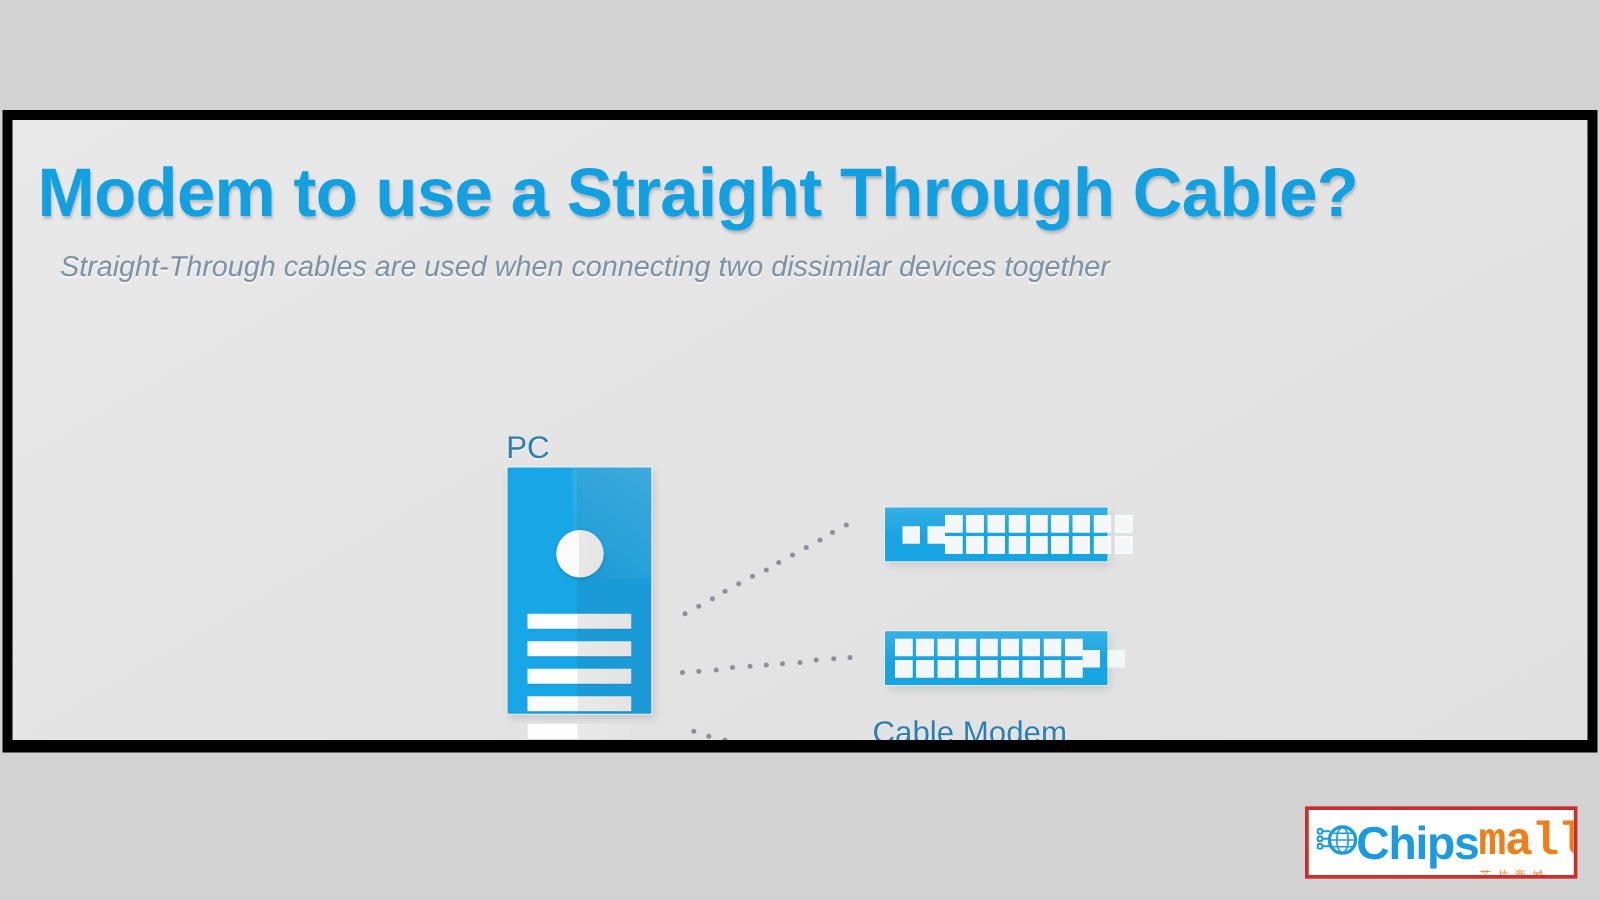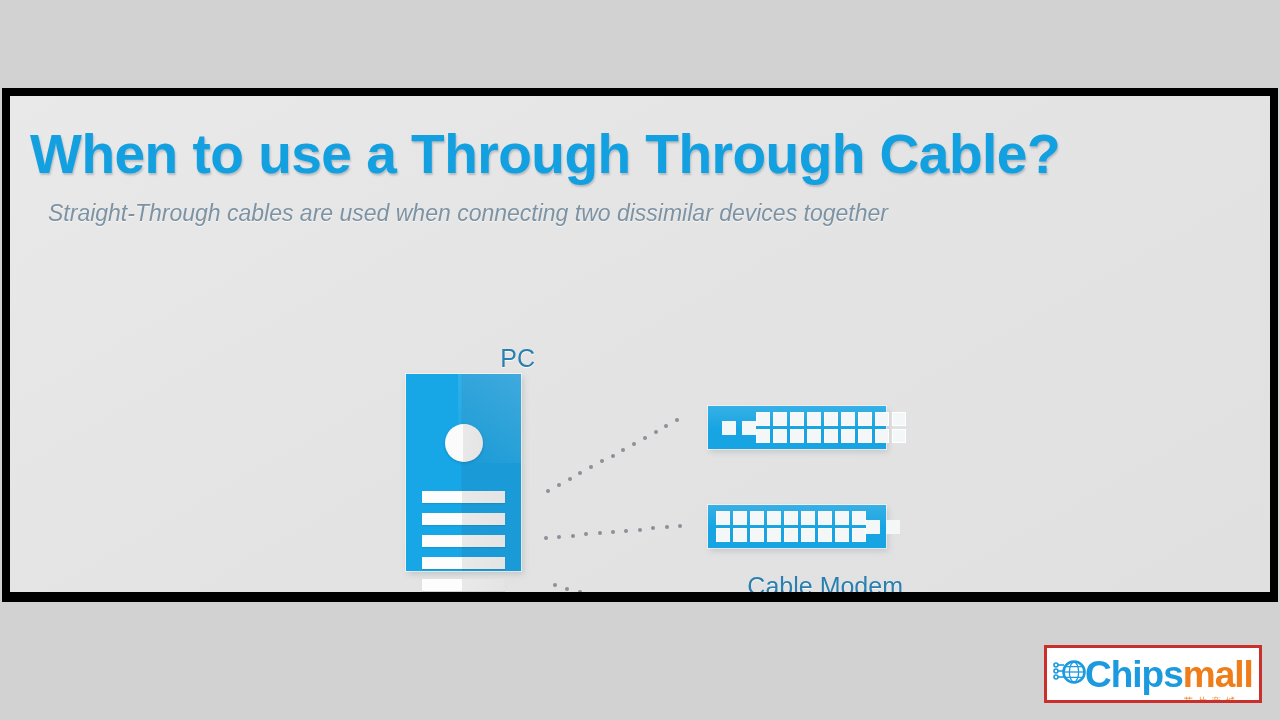--- a/index.html
+++ b/index.html
@@ -59,21 +59,21 @@
     font-family:"Liberation Sans", sans-serif;
   }
 
   
   .device-label {
     position:absolute;
     color:#2a7fae;
     font-size:25px;
     font-weight:400;
     white-space:nowrap;
-    text-align:right;
+    text-align:left;
     text-shadow:0 1px 1px rgba(255,255,255,0.85);
     font-family:"Liberation Sans", sans-serif;
   }
 
   
   #pc-label { left:395px; top:248px; width:130px; }
   #pc-tower {
     position:absolute;
     left:396px; top:278px;
     width:115px; height:197px;
@@ -207,42 +207,42 @@
     font-weight:bold;
     letter-spacing:-1px;
     font-family:"Liberation Sans", sans-serif;
   }
   #logo-orange-group { position:relative; }
   .logo-word-orange {
     color:#ef7d1a;
     font-size:37px;
     font-weight:bold;
     letter-spacing:-1px;
-    font-family:Liberation Sans, sans-serif;
+    font-family:Liberation Mono, monospace;
   }
   #logo-cn-text {
     position:absolute;
     left:1px; bottom:-13px;
     width:100%;
     color:#ef7d1a;
     font-size:9px;
     letter-spacing:5px;
     white-space:nowrap;
     font-family:"DejaVu Sans", sans-serif;
   }
 </style>
 </head>
 <body>
 
 <div id="page">
 
   <div id="slide-frame">
     <div id="slide-canvas">
 
-      <div id="title">When to use a Through Through Cable?</div>
+      <div id="title">Modem to use a Straight Through Cable?</div>
 
       <div id="subtitle">Straight-Through cables are used when connecting two dissimilar devices together</div>
 
       <div id="pc-label" class="device-label">PC</div>
 
       <div id="pc-tower">
         <div id="pc-power-button"></div>
         <div id="pc-vent-stack">
             <div class="pc-vent-bar"></div>
             <div class="pc-vent-bar"></div>

